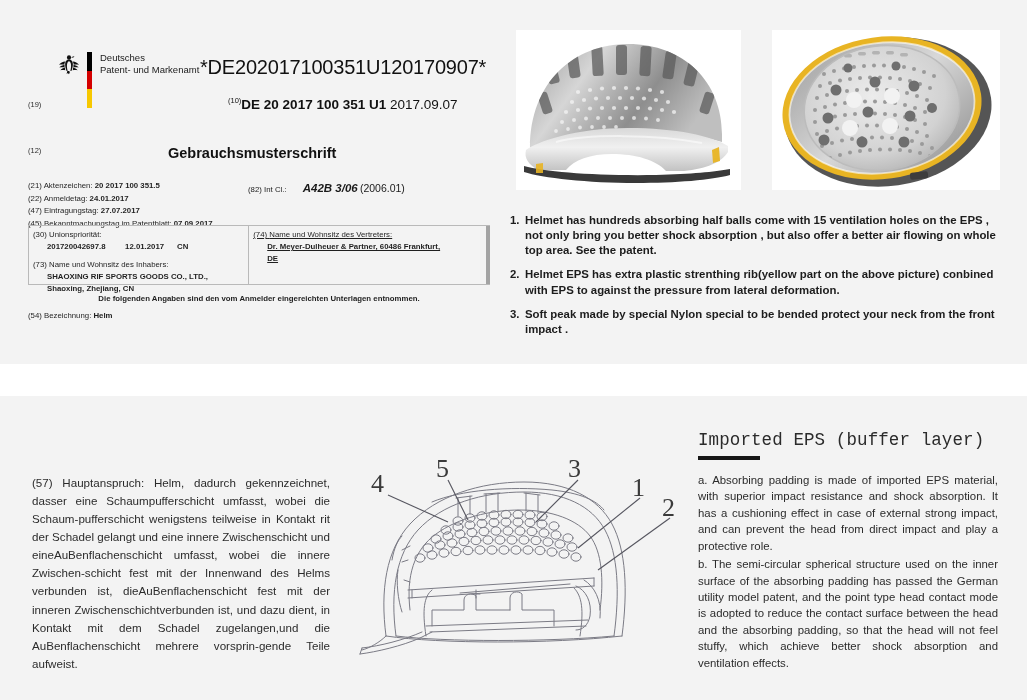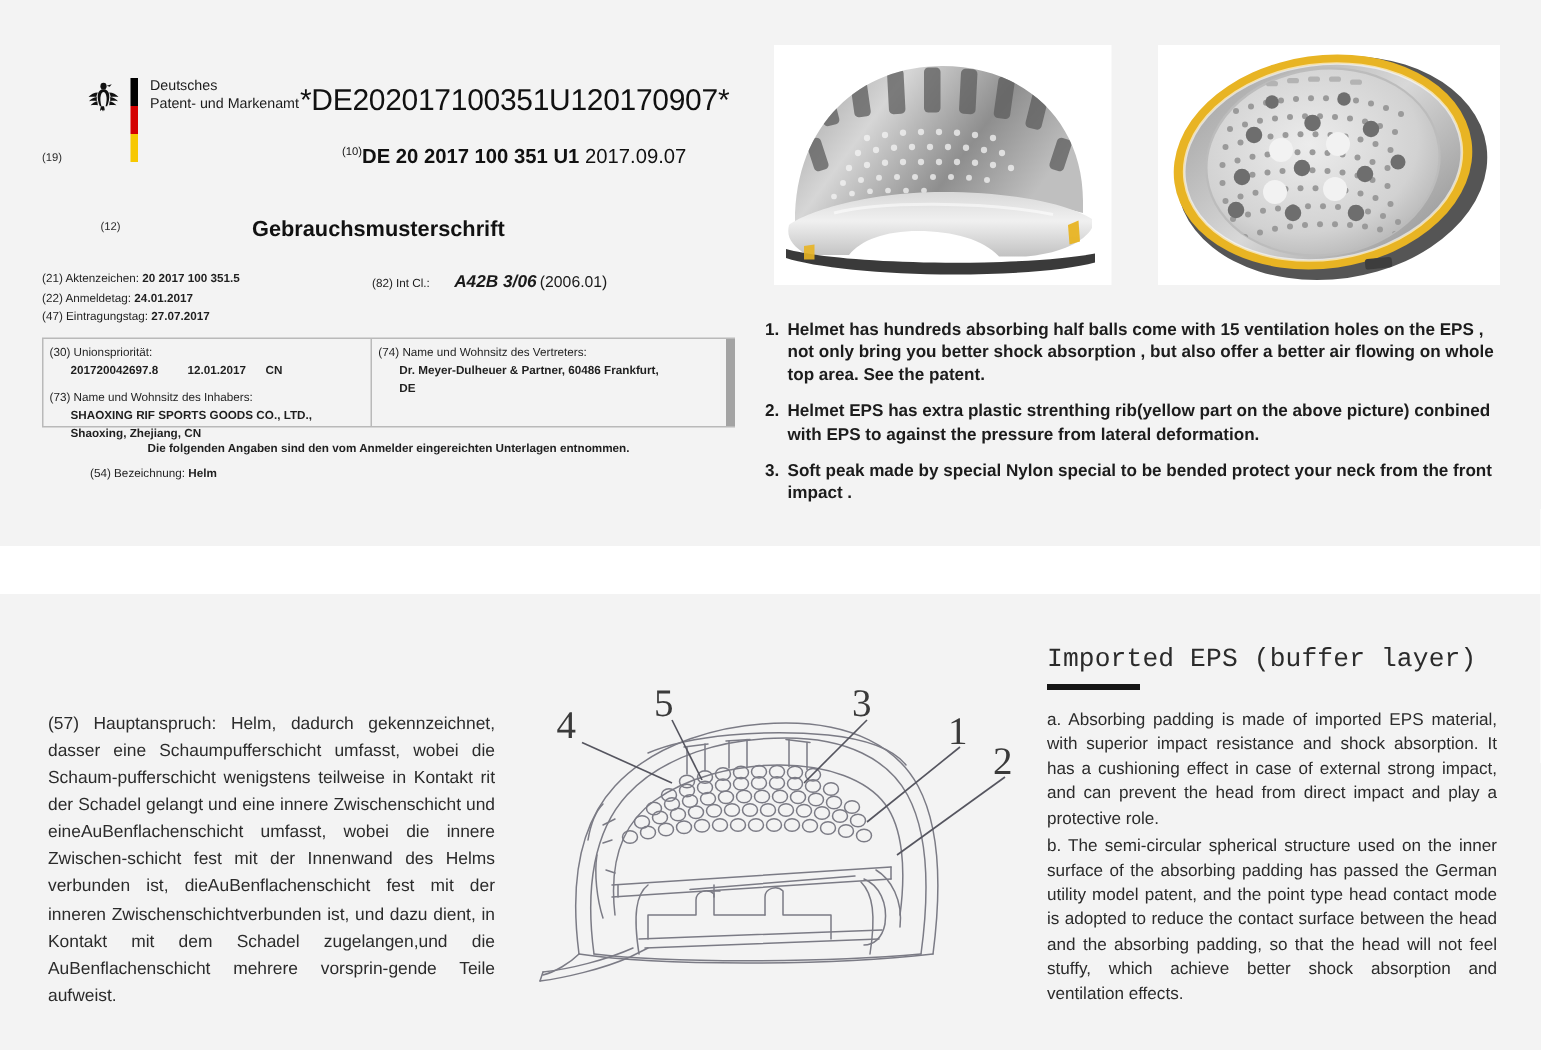--- a/index.html
+++ b/index.html
@@ -91,21 +91,20 @@
   }
   #pubnum-line .sup { font-size: 7.5px; vertical-align: super; }
   #pubnum-line .bold { font-weight: bold; }
 
   #row12 {
     position: absolute;
     left: 28px;
     top: 146px;
     font-size: 7.5px;
     color: #2b2b2b;
-    margin-left: 39px;
   }
   #doc-kind {
     position: absolute;
     left: 168px;
     top: 145px;
     font-size: 14.5px;
     font-weight: bold;
     color: #111;
   }
 
@@ -154,42 +153,42 @@
     color: #1f1f1f;
     line-height: 1.55;
   }
   #bib-cell-left {
     width: 48%;
     border-left: 1px solid #b9b9b9;
     border-right: 1px solid #b9b9b9;
   }
   #bib-cell-right {
     width: 52%;
-    border-right: 6px solid #a3a3a3;
+    border-right: 4px solid #a3a3a3;
+    text-decoration: underline;
   }
   .indent { padding-left: 14px; font-weight: bold; }
   .gap { height: 6px; }
 
   #notice {
     position: absolute;
     left: 28px;
     top: 294px;
     width: 462px;
     text-align: center;
     font-size: 7.8px;
     font-weight: bold;
     color: #1f1f1f;
   }
   #title54 {
     position: absolute;
     left: 28px;
     top: 311px;
     font-size: 7.8px;
     color: #1f1f1f;
-    margin-left: 32px;
   }
   #title54 b { font-weight: bold; }
 
   
   .photo {
     position: absolute;
     background: #ffffff;
     overflow: hidden;
   }
   #photo-side { left: 516px; top: 30px; width: 225px; height: 160px; }
@@ -314,20 +313,25 @@
   </div>
   <div class="bib-line">
     <span>(22)</span>
     <span>Anmeldetag:</span>
     <b>24.01.2017</b>
   </div>
   <div class="bib-line">
     <span>(47)</span>
     <span>Eintragungstag:</span>
     <b>27.07.2017</b>
+  </div>
+  <div class="bib-line">
+    <span>(45)</span>
+    <span>Bekanntmachungstag im Patentblatt:</span>
+    <b>07.09.2017</b>
   </div>
 </div>
 
 <div id="intcl">
   <span>(82)</span>
   <span>Int Cl.:</span>
   <span class="ipc">A42B 3/06</span>
   <span class="ipcver">(2006.01)</span>
 </div>
 

